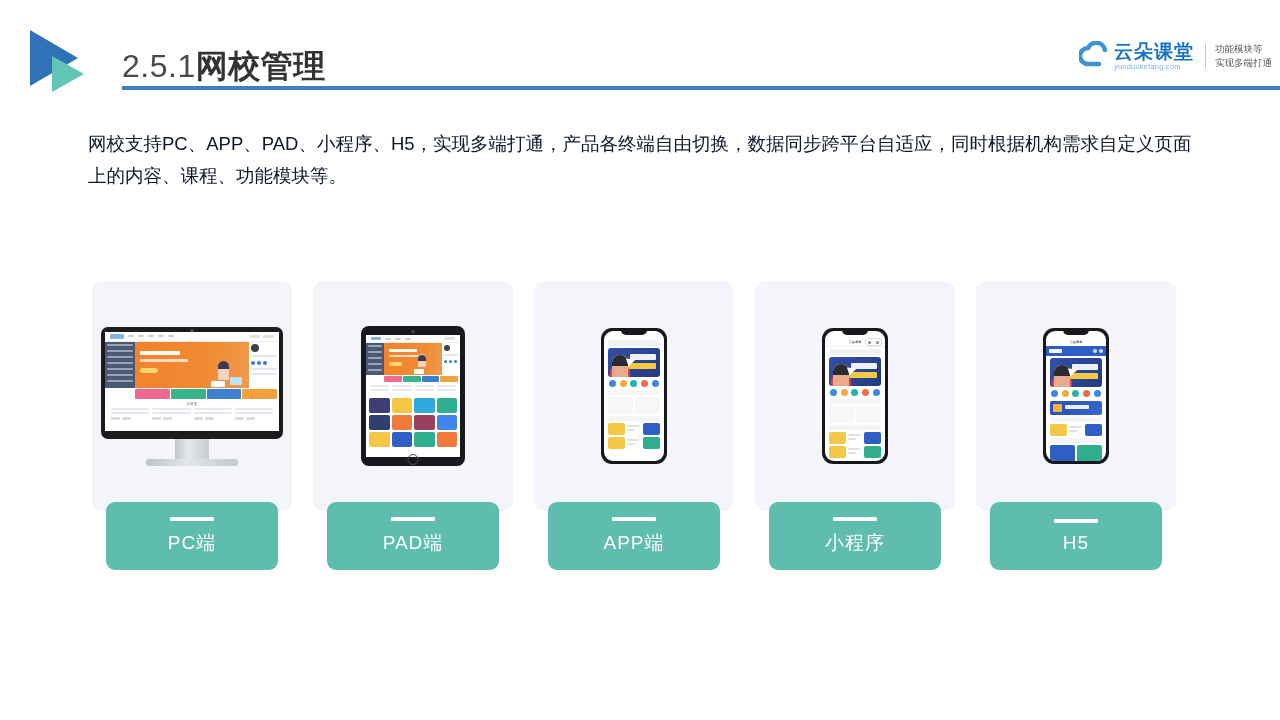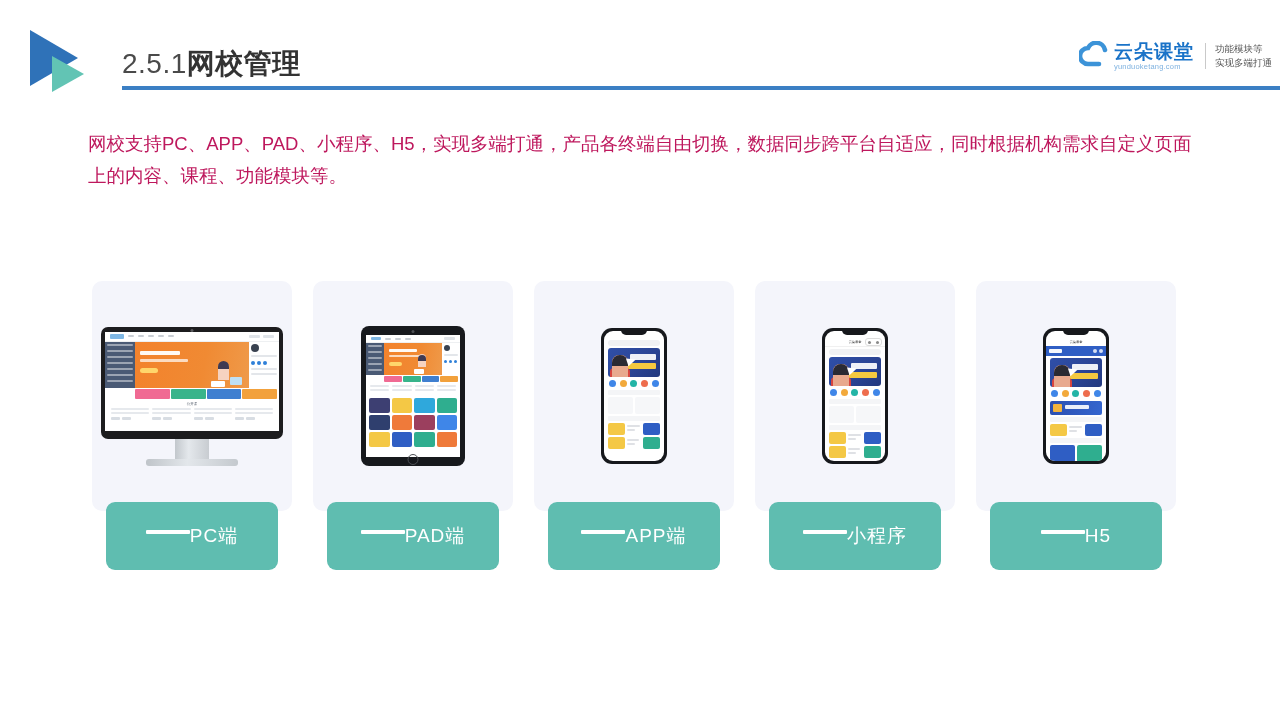--- a/index.html
+++ b/index.html
@@ -39,21 +39,21 @@
     position: absolute;
     left: 22px; top: 26px;
     width: 0; height: 0;
     border-top: 18px solid transparent;
     border-bottom: 18px solid transparent;
     border-left: 32px solid #62c4b4;
   }
   .section-title {
     position: absolute;
     left: 122px; top: 45px;
-    font-size: 28px;
+    font-size: 32px;
     color: #3f3f3f;
     letter-spacing: 0.5px;
     white-space: nowrap;
   }
   .section-title .num {
     font-weight: 400;
     color: #4a4a4a;
   }
   .section-title .name {
     font-weight: 700;
@@ -112,21 +112,21 @@
     white-space: nowrap;
   }
 
   
   .body-copy {
     position: absolute;
     left: 88px; top: 128px;
     width: 1120px;
     font-size: 18.5px;
     line-height: 1.72;
-    color: #be185d;
+    color: #0f172a;
   }
 
   
   .cards {
     position: absolute;
     left: 92px; top: 281px;
     width: 1114px;
     display: flex;
     gap: 21px;
   }
@@ -142,21 +142,21 @@
   }
   .card-label {
     position: absolute;
     left: 14px;
     top: 221px;
     width: 172px;
     height: 68px;
     background: #5fbdb0;
     border-radius: 9px;
     display: flex;
-    flex-direction: row;
+    flex-direction: column;
     align-items: center;
     justify-content: center;
   }
   .card-label .bar {
     width: 44px;
     height: 4px;
     background: #ffffff;
     border-radius: 1px;
     margin-bottom: 9px;
   }

